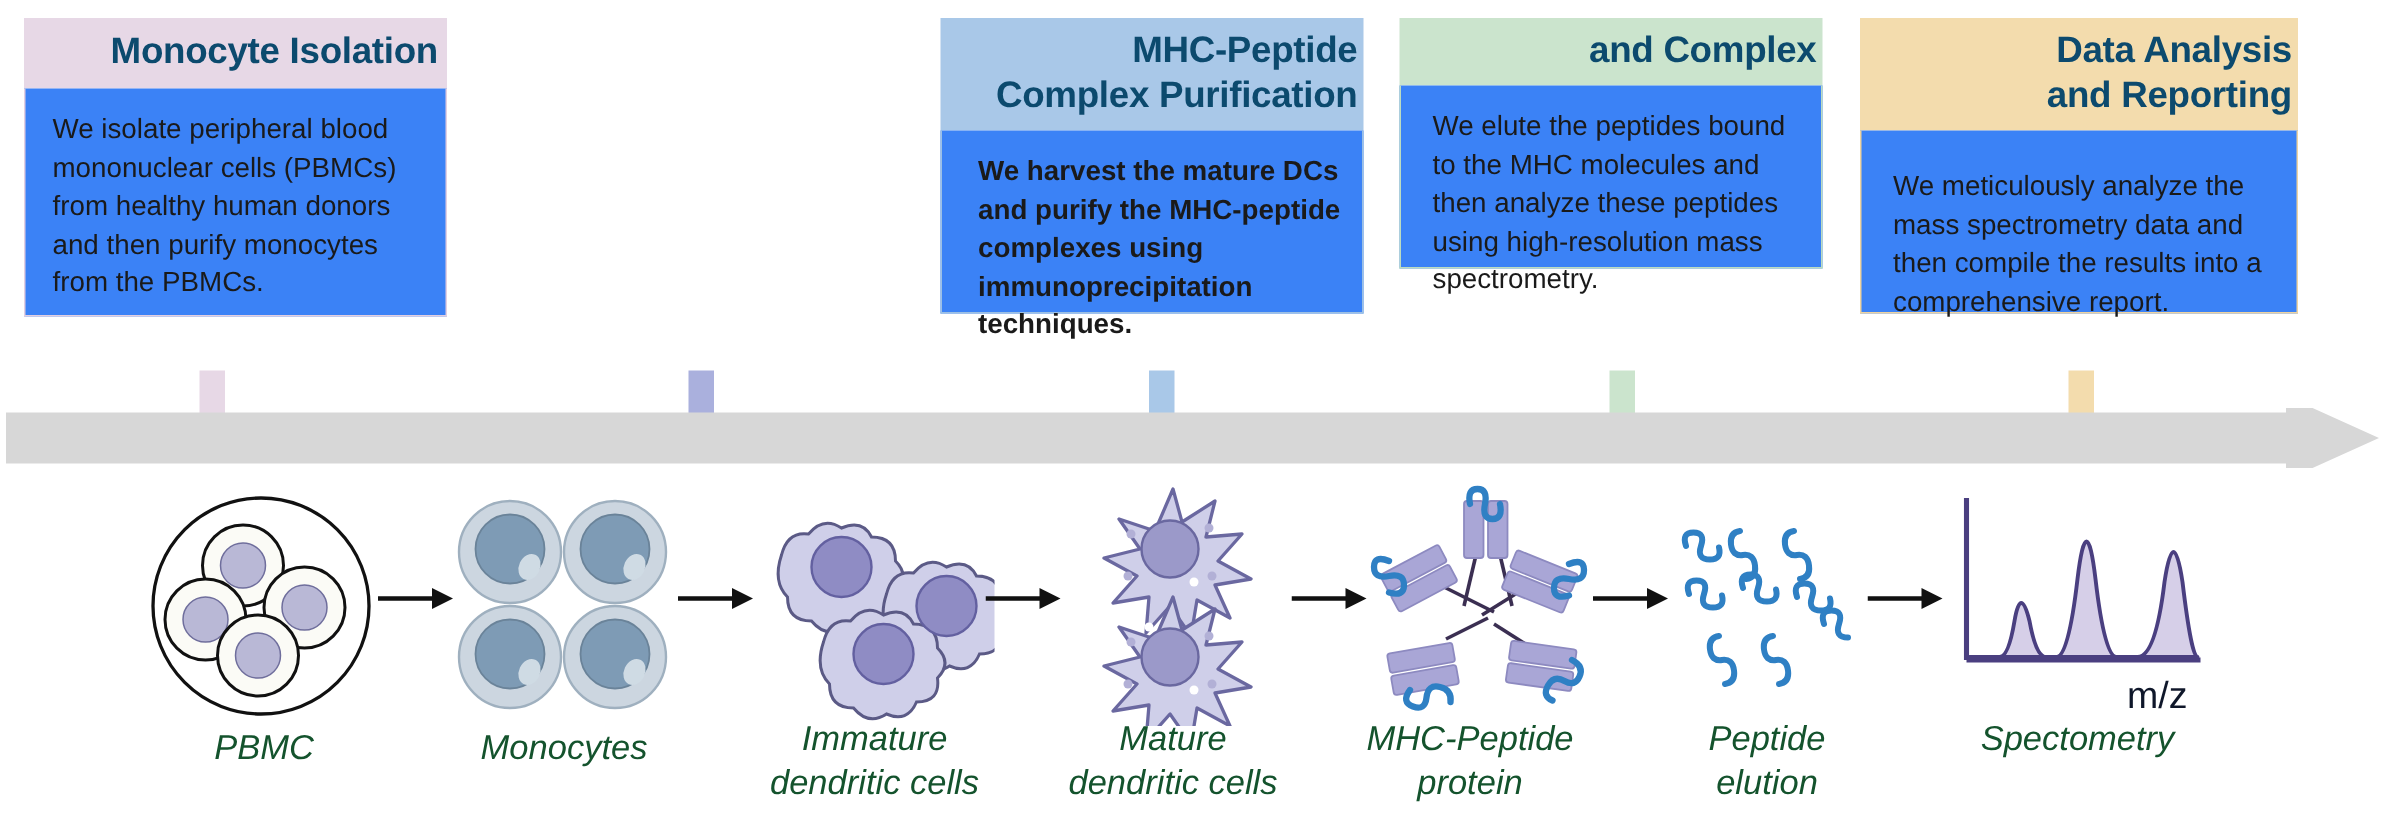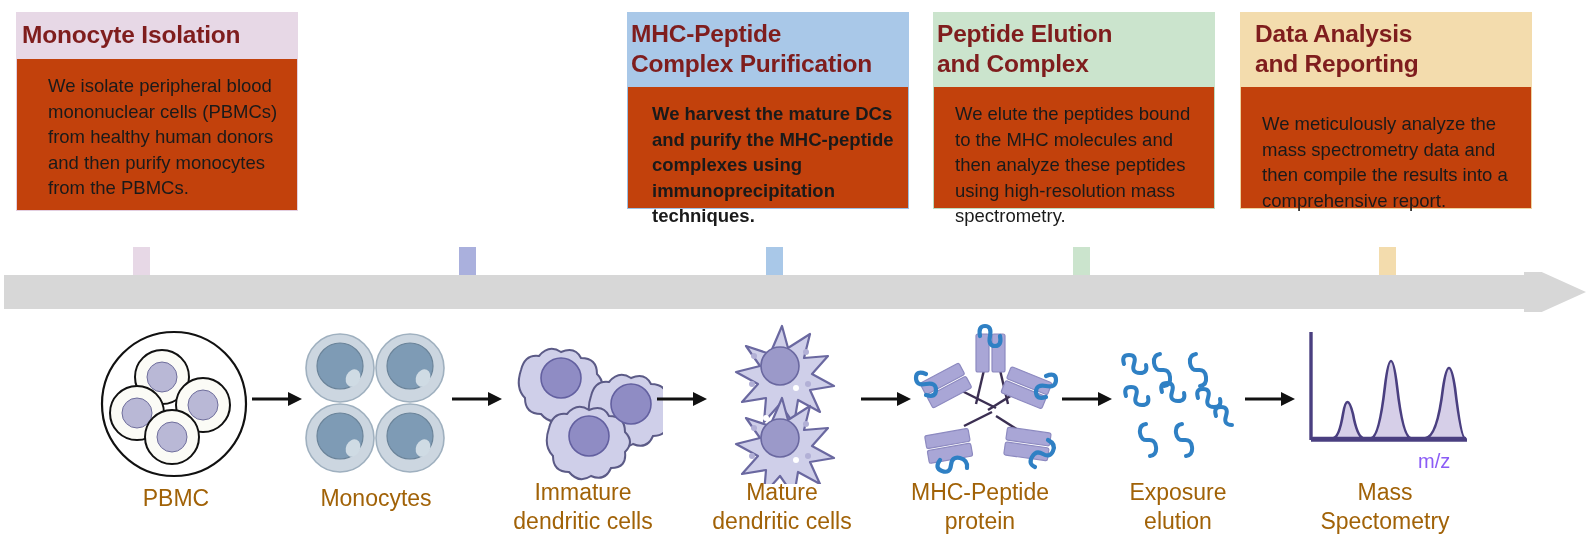--- a/index.html
+++ b/index.html
@@ -1,42 +1,42 @@
 <!DOCTYPE html>
 <html><head>
 <meta charset="utf-8">
 <style>
   html,body{margin:0;padding:0;background:#ffffff;}
   body{width:1593px;height:552px;font-family:"Liberation Sans",sans-serif;-webkit-font-smoothing:antialiased;}
   #stage{position:relative;width:1593px;height:552px;overflow:hidden;background:#fff;}
 
   
   .card{position:absolute;top:12px;width:282px;}
-  .card-head{box-sizing:border-box;width:100%;text-align:left;
-             font-weight:700;font-size:24.5px;line-height:30px;color:#7f1d1d;
+  .card-head{box-sizing:border-box;width:100%;text-align:right;
+             font-weight:700;font-size:24.5px;line-height:30px;color:#0c4a6e;
              padding:8px 6px 9px;letter-spacing:-0.2px;}
   .card-head.two{padding:7px 4px 8px;}
-  .card-body{box-sizing:border-box;width:100%;height:152px;background:#c2410c;
+  .card-body{box-sizing:border-box;width:100%;height:152px;background:#3b82f6;
              border:1px solid #d9d9d9;border-top:none;
-             padding:14px 13px 8px 31px;
+             padding:14px 13px 8px 18px;
              font-size:18.5px;line-height:25.5px;color:#1a1a1a;}
   .card-body.pad-c{padding-left:24px;font-weight:bold;}
   .card-body.pad-e{padding-left:21px;}
 
   
   .stub{position:absolute;width:17px;height:30px;top:247px;}
 
   
   #timeline{position:absolute;left:4px;top:272px;width:1585px;height:40px;}
 
   
   .figure{position:absolute;}
-  .caption{position:absolute;text-align:center;font-size:23px;line-height:28.5px;color:#a16207;}
+  .caption{position:absolute;text-align:center;font-size:23px;line-height:28.5px;color:#14532d;font-style:italic;}
   .arrow{position:absolute;}
-  .mz{position:absolute;font-size:20px;color:#8b5cf6;}
+  .mz{position:absolute;font-size:25px;color:#0f172a;}
 </style>
 </head>
 <body>
 
 <div id="stage">
 
   <div class="card" style="left:16px;">
     <div class="card-head" style="background:#e7d8e6;">
       <div>Monocyte Isolation</div>
     </div>
@@ -50,21 +50,20 @@
     <div class="card-head two" style="background:#a9c8e8;">
       <div>MHC-Peptide</div>
       <div>Complex Purification</div>
     </div>
     <div class="card-body pad-c" style="border-color:#9cc0e4;height:122px;">We harvest the mature DCs and purify the MHC-peptide complexes using immunoprecipitation techniques.</div>
   </div>
   <div class="stub" style="left:766px;background:#a9c8e8;"></div>
 
   <div class="card" style="left:933px;">
     <div class="card-head two" style="background:#cbe4cd;">
-      <div>Peptide Elution</div>
       <div>and Complex</div>
     </div>
     <div class="card-body pad-e" style="border-color:#bcdcc0;height:122px;">We elute the peptides bound to the MHC molecules and then analyze these peptides using high-resolution mass spectrometry.</div>
   </div>
   <div class="stub" style="left:1073px;background:#cbe4cd;"></div>
 
   <div class="card" style="left:1240px;width:292px;">
     <div class="card-head two" style="background:#f3dcad;padding-left:15px;">
       <div>Data Analysis</div>
       <div>and Reporting</div>
@@ -230,37 +229,36 @@
       <path d="M76 6 q-7 1-6 9 q1 8 8 7 q7-1 8 7 q1 8-6 9"></path>
       <path d="M6 48 q-3-9 5-9 q8 0 5 9 q-3 9 6 9 q8 0 6-8"></path>
       <path d="M42 44 q-3-9 5-9 q8 0 5 9 q-3 9 6 9 q8 0 6-8"></path>
       <path d="M78 50 q-3-9 5-9 q8 0 5 9 q-3 9 6 9 q8 0 6-8"></path>
       <path d="M26 76 q-7 1-6 9 q1 8 8 7 q7-1 8 7 q1 8-6 9"></path>
       <path d="M62 76 q-7 1-6 9 q1 8 8 7 q7-1 8 7 q1 8-6 9"></path>
       <path d="M96 68 q-3-9 5-9 q8 0 5 9 q-3 9 6 9"></path>
     </g>
   </svg>
   <div class="caption" style="left:1098px;top:478px;width:160px;">
-    <div>Exposure</div>
+    <div>Peptide</div>
     <div>elution</div>
   </div>
 
   <svg class="arrow" style="left:1245px;top:390px;" width="52" height="18" viewBox="0 0 52 18">
     <path d="M0 9 L38 9" stroke="#111" stroke-width="3"></path>
       <path d="M36 2 L50 9 L36 16 Z" fill="#111"></path>
   </svg>
 
   <svg class="figure" style="left:1305px;top:330px;" width="165" height="120" viewBox="0 0 165 120">
     <path d="M6 2 L6 110" stroke="#4a3f80" stroke-width="3.4"></path>
     <path d="M6 110 L162 110" stroke="#4a3f80" stroke-width="3.4"></path>
     <path d="M8 108
              L28 108 Q34 108 38 84 Q42 60 48 84 Q52 106 58 108
              L66 108 Q74 108 80 56 Q86 6 92 56 Q98 108 106 108
              L120 108 Q132 108 138 58 Q144 18 150 58 Q156 108 160 108
              L160 108 Z" fill="#d6cfe8" stroke="#4a3f80" stroke-width="2.6" stroke-linejoin="round"></path>
   </svg>
   <div class="mz" style="left:1418px;top:450px;">m/z</div>
   <div class="caption" style="left:1300px;top:478px;width:170px;">
-    <div>Mass</div>
     <div>Spectometry</div>
   </div>
 
 </div>
 
 </body></html>

